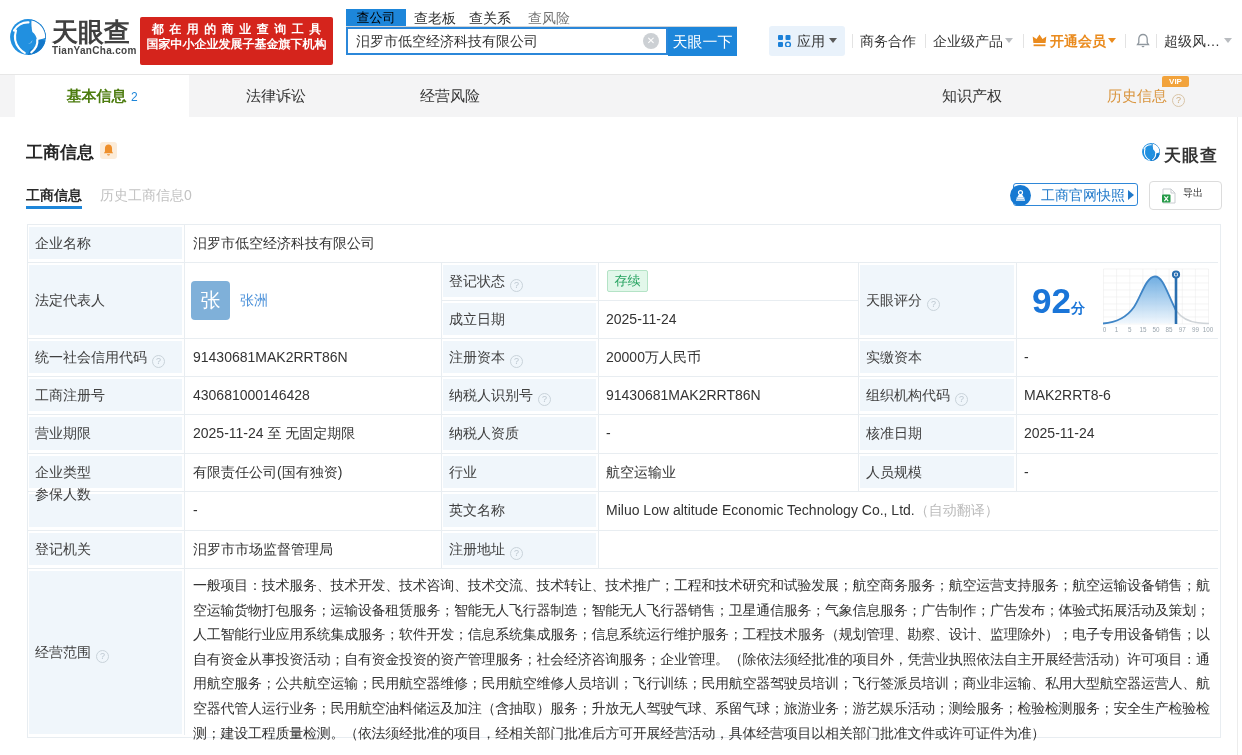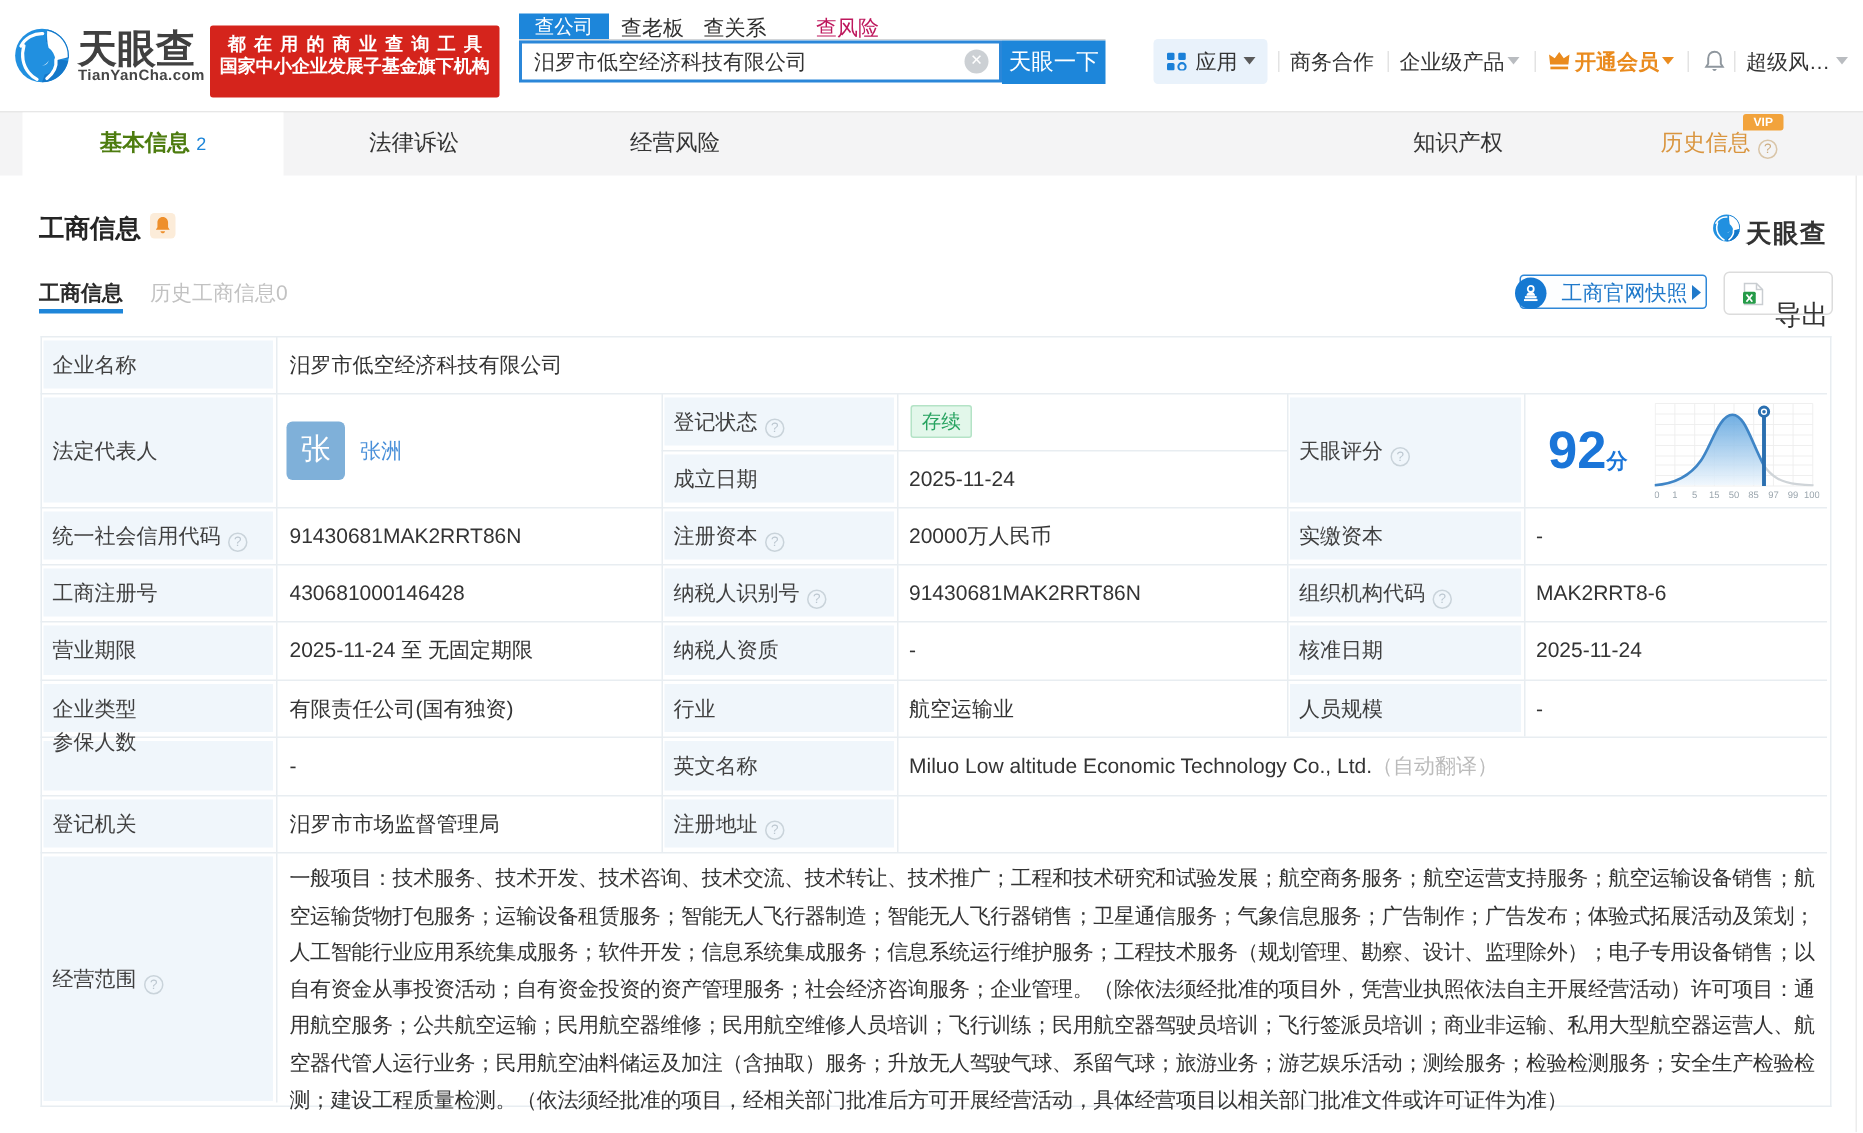--- a/index.html
+++ b/index.html
@@ -42,24 +42,24 @@
         <use href="#tyclogo"></use>
       </svg>
     <div class="abs" style="left:52px;top:19px;width:80px;height:26px;font-size:26px;font-weight:bold;color:#404040;letter-spacing:0;line-height:26px;">天眼查</div>
     <div class="abs" style="left:52px;top:45px;font-size:10px;font-weight:bold;color:#454545;letter-spacing:0.3px;">TianYanCha.com</div>
 
     <div class="abs" style="left:140px;top:17px;width:193px;height:48px;background:#d5241c;border-radius:2px;color:#fff;text-align:center;overflow:hidden;">
       <div style="margin-top:4px;font-size:12px;font-weight:bold;letter-spacing:5.5px;text-indent:5.5px;line-height:16px;white-space:nowrap;">都在用的商业查询工具</div>
       <div style="font-size:12px;font-weight:bold;line-height:15px;white-space:nowrap;">国家中小企业发展子基金旗下机构</div>
     </div>
 
-    <div class="abs" style="left:346px;top:9px;width:60px;height:18px;background:#1d86da;color:#ffffff;font-size:13px;text-align:center;line-height:18px;">查公司</div>
+    <div class="abs" style="left:346px;top:9px;width:60px;height:18px;background:#1d86da;color:#000000;font-size:13px;text-align:center;line-height:18px;">查公司</div>
     <div class="abs" style="left:414px;top:10px;font-size:14px;color:#2f2f2f;">查老板</div>
     <div class="abs" style="left:469px;top:10px;font-size:14px;color:#2f2f2f;">查关系</div>
-    <div class="abs" style="left:544px;top:10px;font-size:14px;color:#be185d;">查风险</div>
+    <div class="abs" style="left:528px;top:10px;font-size:14px;color:#737373;">查风险</div>
     <div class="abs" style="left:346px;top:26px;width:391px;height:1px;background:#d2d5d8;"></div>
 
     <div class="abs" style="left:346px;top:27px;width:322px;height:28px;background:#fff;border:2px solid #2b87d9;">
       <div class="abs" style="left:8px;top:4px;font-size:14px;color:#333;">汨罗市低空经济科技有限公司</div>
       <div class="abs" style="left:295px;top:4px;width:16px;height:16px;border-radius:50%;background:#ccd0d4;color:#fff;font-size:10px;line-height:16px;text-align:center;">✕</div>
     </div>
     <div class="abs" style="left:668px;top:27px;width:69px;height:29px;background:#1d86da;color:#fff;font-size:15px;text-align:center;line-height:29px;">天眼一下</div>
 
     <div class="abs" style="left:769px;top:26px;width:76px;height:30px;background:#e9f2fb;border-radius:3px;"></div>
     <svg class="abs" style="left:778px;top:35px;" width="14" height="12" viewBox="0 0 14 12">
@@ -133,21 +133,21 @@
     <rect x="2" y="10.4" width="9" height="1.3" fill="#fff"></rect>
   </svg>
 
   <div class="abs" style="left:1149px;top:181px;width:73px;height:29px;border:1px solid #dcdcdc;border-radius:4px;background:#fff;">
     <svg class="abs" style="left:12px;top:6px;" width="14" height="16" viewBox="0 0 14 16">
       <path d="M1 1 L9 1 L13 5 L13 15 L1 15 Z" fill="#fff" stroke="#c9cdd1" stroke-width="1"></path>
       <path d="M9 1 L9 5 L13 5" fill="none" stroke="#c9cdd1" stroke-width="1"></path>
       <rect x="0" y="6.5" width="8.5" height="8" rx="1" fill="#259b48"></rect>
       <path d="M2.3 8.3 L6.2 13.2 M6.2 8.3 L2.3 13.2" stroke="#fff" stroke-width="1.2"></path>
     </svg>
-    <div class="abs" style="left:33px;top:16px;font-size:18px;color:#333;">导出</div>
+    <div class="abs" style="left:33px;top:4px;font-size:10px;color:#333;">导出</div>
   </div>
 
   <div id="tbl" class="abs" style="left:27px;top:224px;width:1194px;height:514px;">
     <div class="abs" style="left:0;top:0;width:1194px;height:1px;background:#e8edf1;"></div>
     <div class="abs" style="left:0;top:513px;width:1194px;height:1px;background:#e8edf1;"></div>
     <div class="abs" style="left:0;top:0;width:1px;height:514px;background:#e8edf1;"></div>
     <div class="abs" style="left:1193px;top:0;width:1px;height:514px;background:#e8edf1;"></div>
     <div class="abs" style="left:2px;top:2.5px;width:153px;height:32.5px;background:#f0f6fb;"></div>
     <div class="abs" style="left:2px;top:40.5px;width:153px;height:70.5px;background:#f0f6fb;"></div>
     <div class="abs" style="left:2px;top:116.5px;width:153px;height:32.5px;background:#f0f6fb;"></div>

